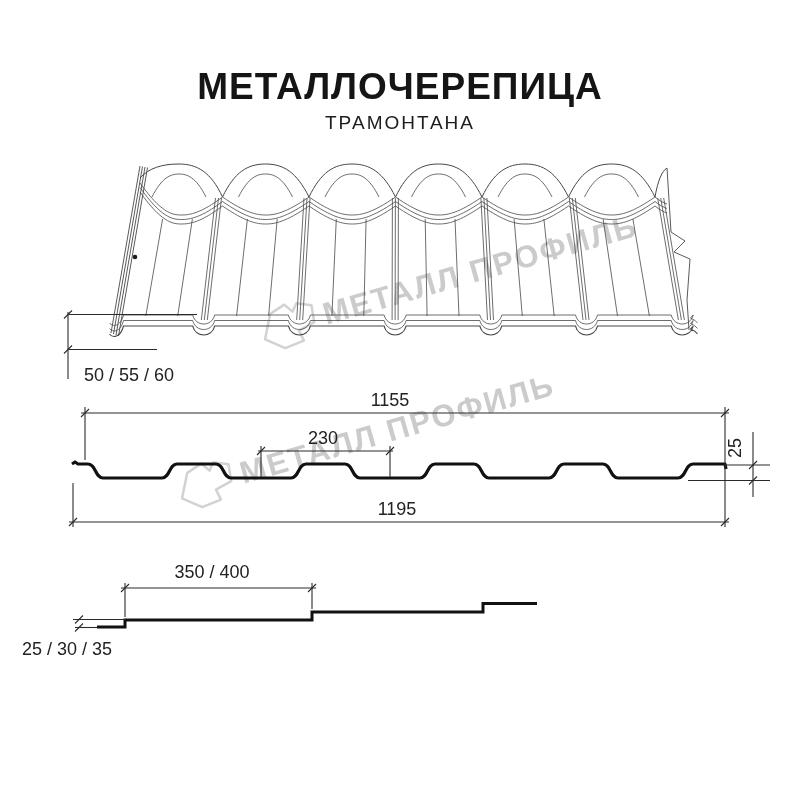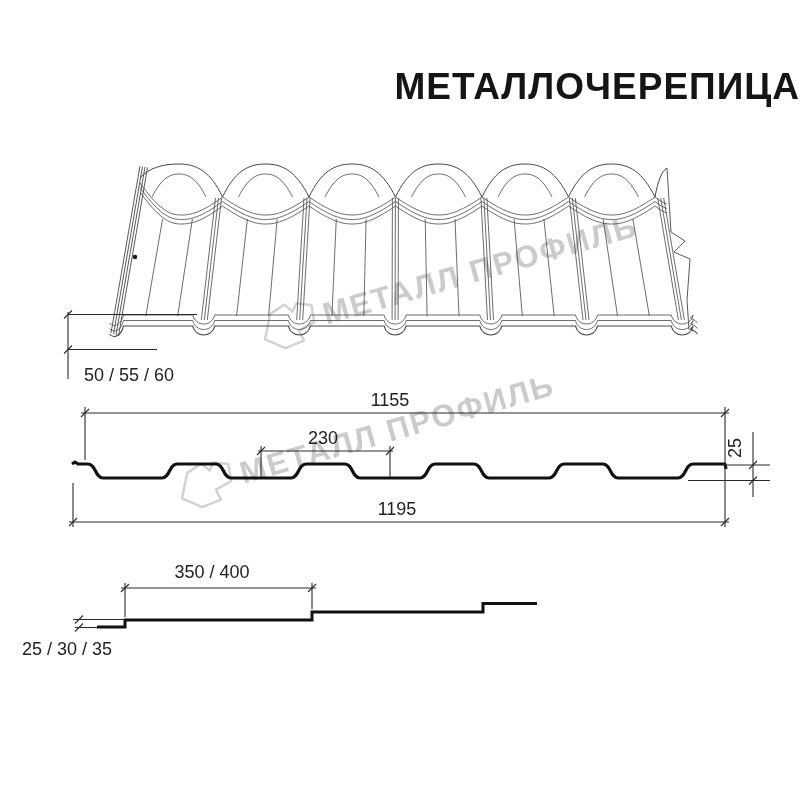--- a/index.html
+++ b/index.html
@@ -1,32 +1,33 @@
 <!DOCTYPE html>
 <html><head>
 <meta charset="utf-8">
 <style>
   html,body{margin:0;padding:0;background:#fff;}
   .page{position:relative;width:800px;height:800px;background:#ffffff;overflow:hidden;
         font-family:"Liberation Sans","DejaVu Sans",sans-serif;}
-  .title{position:absolute;top:66px;left:0;width:800px;text-align:right;
+  .title{position:absolute;top:66px;left:0;width:800px;text-align:center;
          font-size:37px;font-weight:800;letter-spacing:1px;color:#151515;}
   .subtitle{position:absolute;top:112px;left:0;width:800px;text-align:center;
             font-size:19px;font-weight:500;letter-spacing:2px;color:#1c1c1c;}
   svg{position:absolute;left:0;top:0;}
   svg text{font-family:"Liberation Sans","DejaVu Sans",sans-serif;fill:#222;}
   .dim-label{font-size:18px;}
   .wm-text{font-size:31px;font-weight:bold;fill:#cbcbcb;letter-spacing:2px;}
 </style>
 </head>
 <body>
 
 <div class="page">
 
   <div class="title">МЕТАЛЛОЧЕРЕПИЦА</div>
+  <div class="subtitle">ТРАМОНТАНА</div>
 
   <svg width="800" height="800" viewBox="0 0 800 800">
 
     <g transform="translate(263,343) rotate(-16)" fill="none">
       <path d="M3,-3 L15,-26 L31,-31 L37,-22 L43,-29 L57,-23 L55,-6 L38,-2 L40,9 L20,11 Z" stroke="#d2d2d2" stroke-width="2.5" stroke-linejoin="round"></path>
       <text class="wm-text" x="66" y="0">МЕТАЛЛ ПРОФИЛЬ</text>
     </g>
 
     <g transform="translate(180,502) rotate(-16)" fill="none">
       <path d="M3,-3 L15,-26 L31,-31 L37,-22 L43,-29 L57,-23 L55,-6 L38,-2 L40,9 L20,11 Z" stroke="#d2d2d2" stroke-width="2.5" stroke-linejoin="round"></path>

